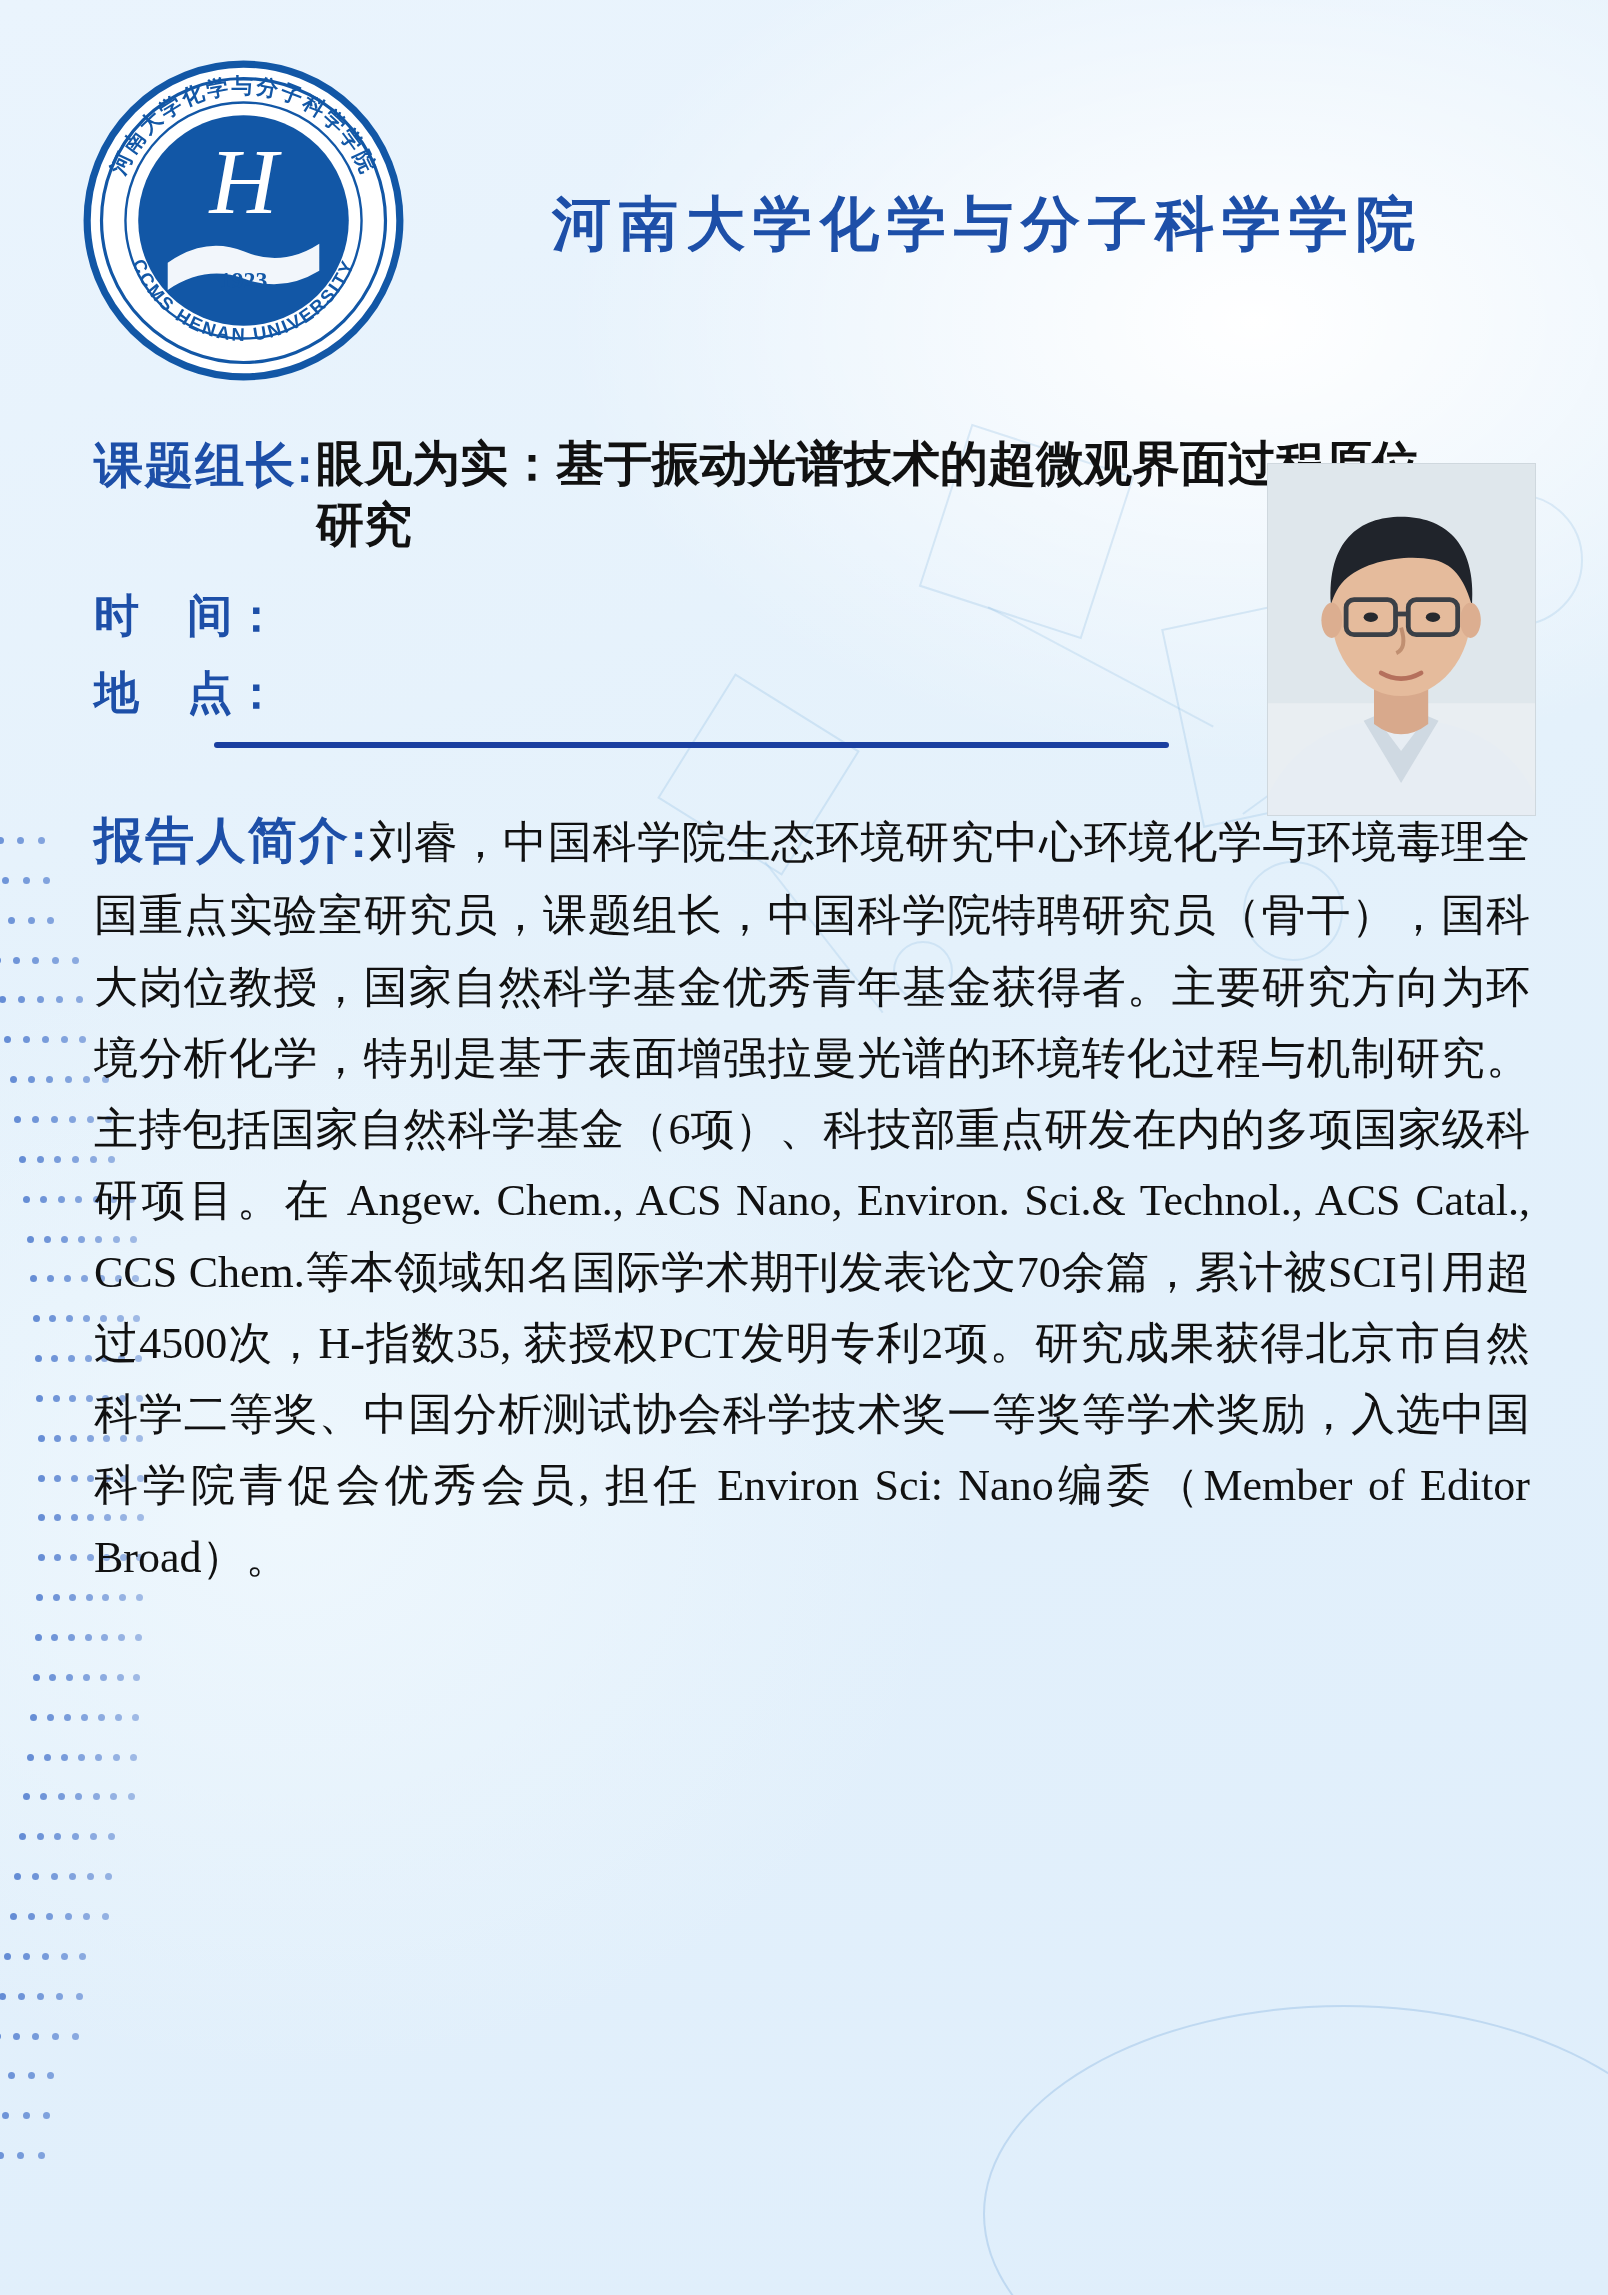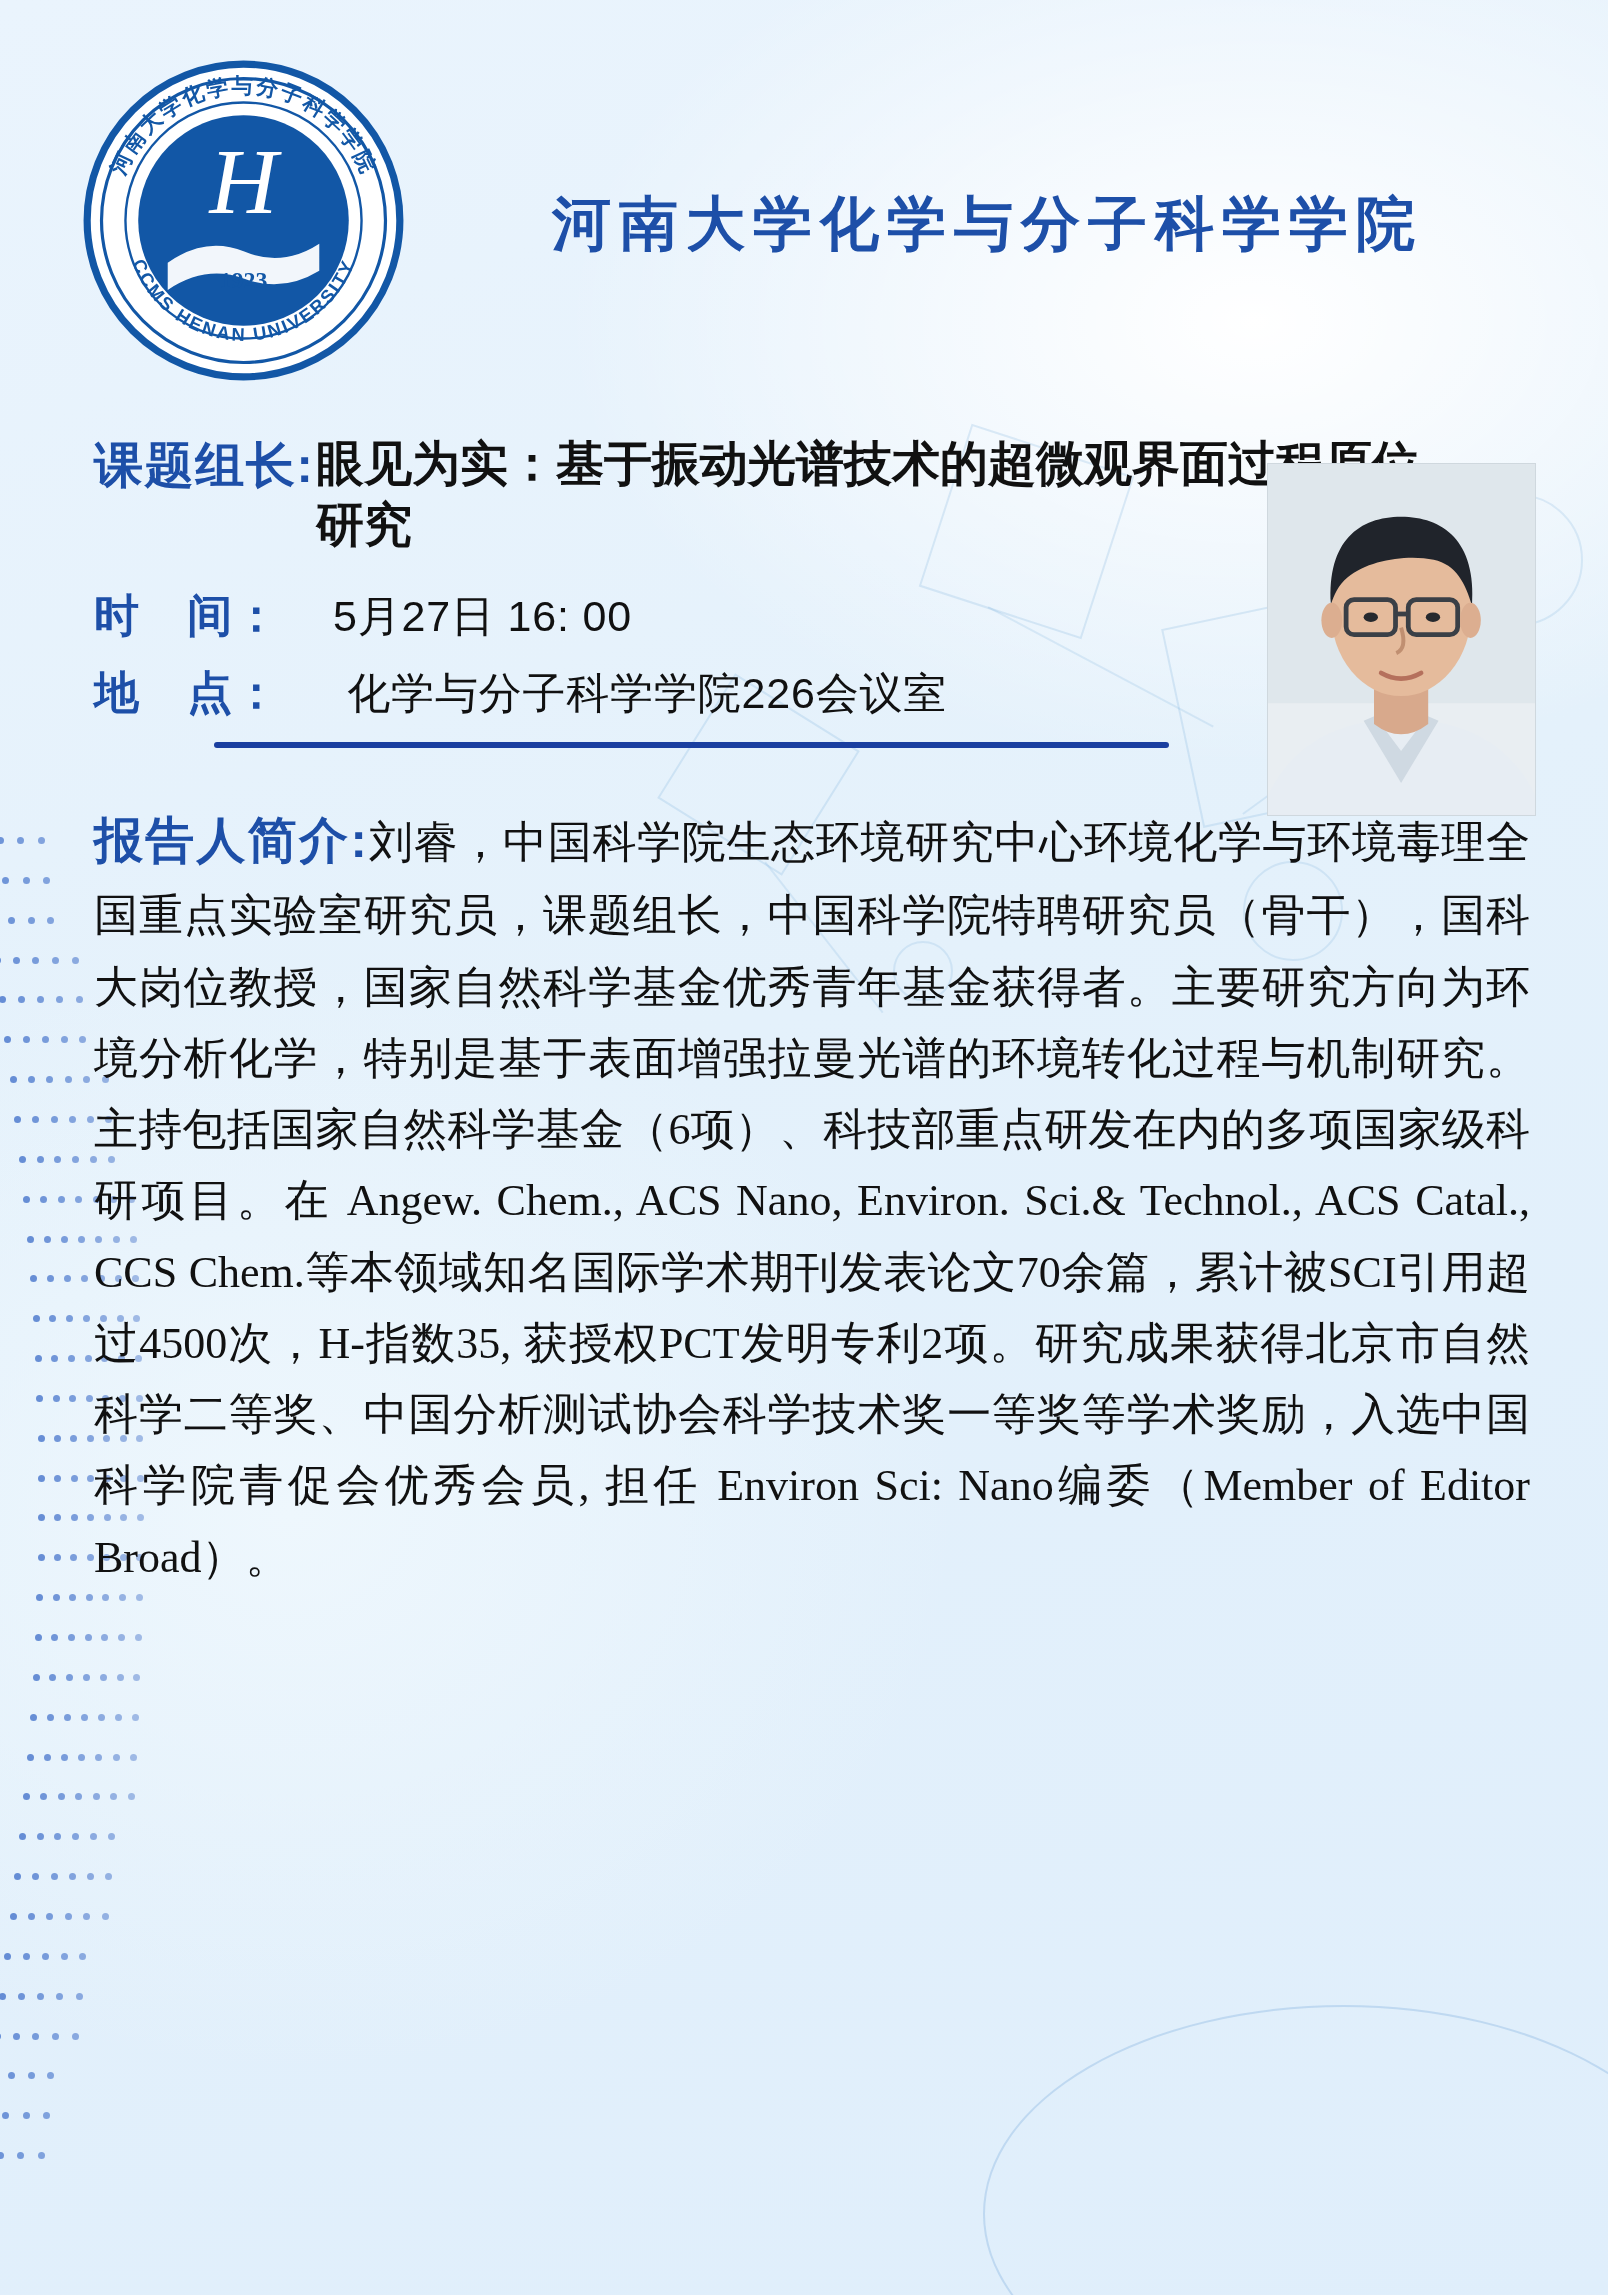--- a/index.html
+++ b/index.html
@@ -477,25 +477,23 @@
   <div class="info">
 
     <div class="row-title">
       <div class="label-strong">课题组长:</div>
       <div class="title-value">眼见为实：基于振动光谱技术的超微观界面过程原位研究</div>
     </div>
 
     <div class="meta">
       <div class="meta-row">
         <div class="meta-label">时　间：</div>
-        <div class="meta-value">5月27日 16: 00</div>
       </div>
       <div class="meta-row">
         <div class="meta-label">地　点：</div>
-        <div class="meta-value indent">化学与分子科学学院226会议室</div>
       </div>
     </div>
 
     <div class="portrait">
       <svg viewBox="0 0 335 440" width="267" height="351" xmlns="http://www.w3.org/2000/svg">
         <rect width="335" height="440" fill="#e9eef2"></rect>
         <rect x="0" y="0" width="335" height="300" fill="#dfe7ec"></rect>
 
         <path d="M-10 440 C 20 350 90 320 167 320 C 245 320 315 350 345 440 Z" fill="#e7edf3"></path>
         <path d="M120 322 L167 400 L214 322 L200 316 L167 360 L134 316 Z" fill="#cfd9e2"></path>

